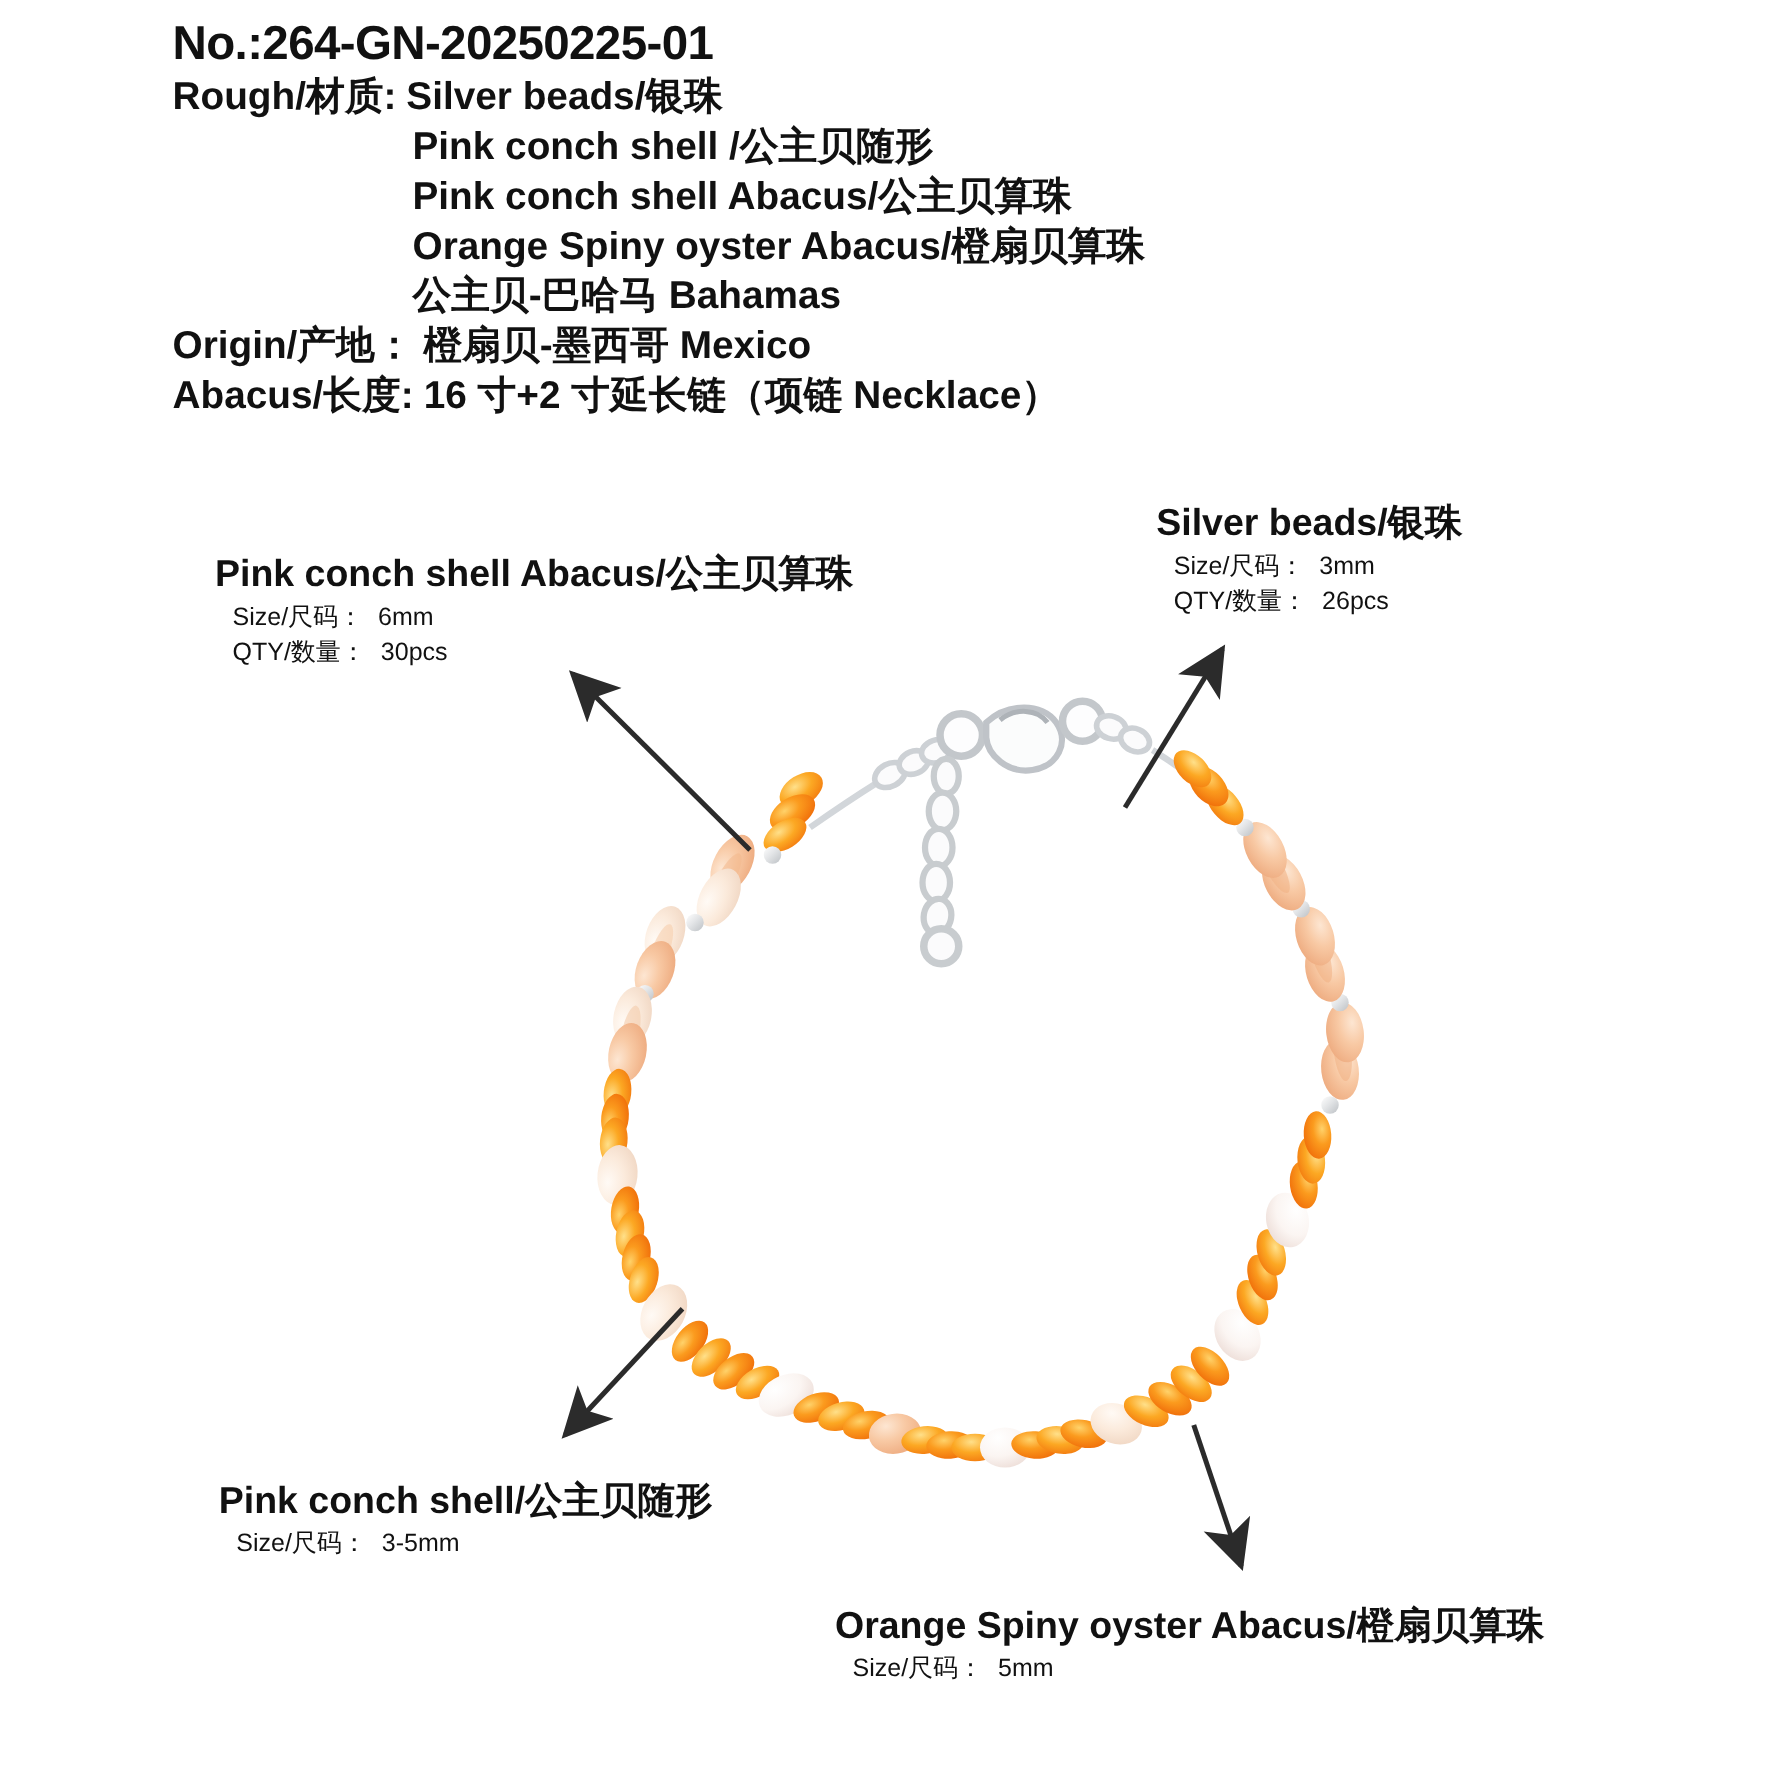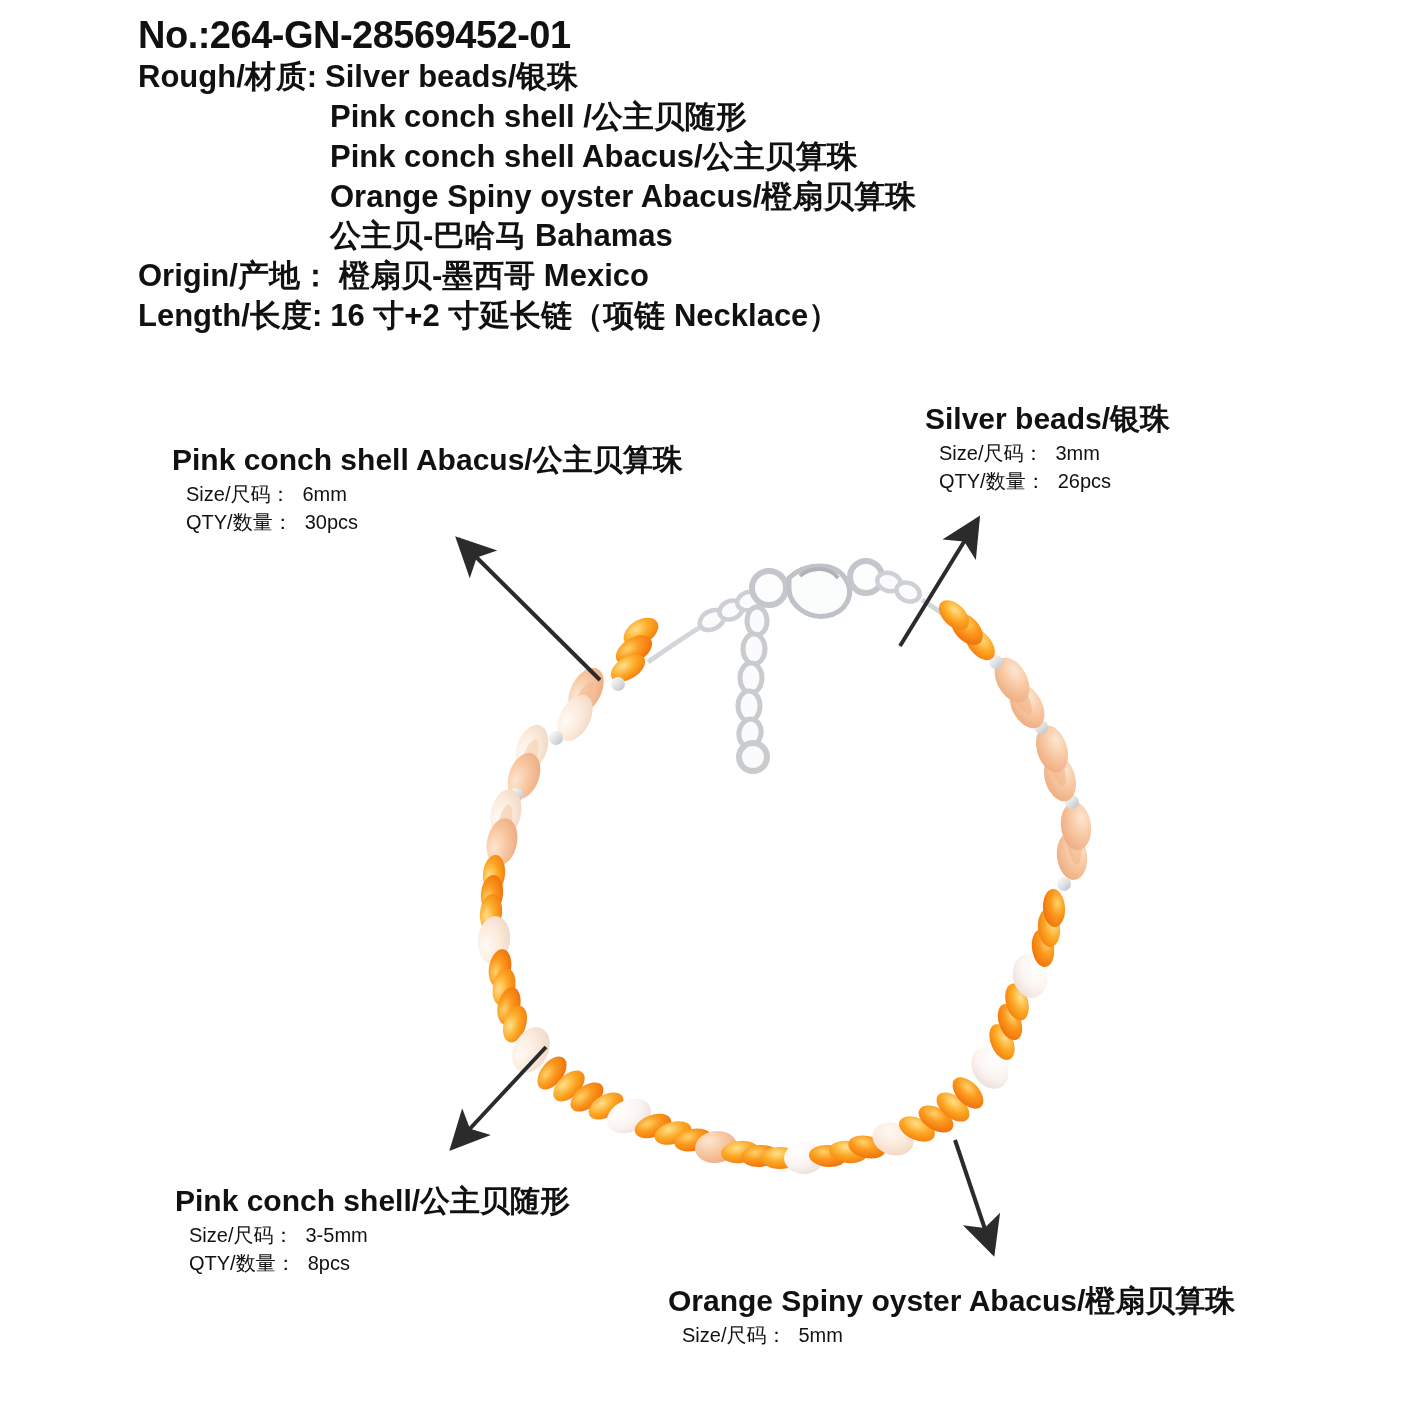--- a/index.html
+++ b/index.html
@@ -85,21 +85,21 @@
     width: 1417px;
     height: 1417px;
     pointer-events: none;
   }
   #necklace-layer { pointer-events: auto; }
 </style>
 </head>
 <body>
 
 <div id="spec-block">
-  <div id="spec-title">No.:264-GN-28569452-01</div>
+  <div id="spec-title">No.:264-GN-20250225-01</div>
 
   <div class="spec-row">
     <span class="spec-label">Rough/材质:</span>
     <span class="spec-value" style="padding-left:8px">Silver beads/银珠</span>
   </div>
 
   <div class="spec-row">
     <span class="spec-indent-pad"></span>
     <span class="spec-value">Pink conch shell /公主贝随形</span>
   </div>
@@ -118,21 +118,21 @@
     <span class="spec-indent-pad"></span>
     <span class="spec-value">公主贝-巴哈马 Bahamas</span>
   </div>
 
   <div class="spec-row">
     <span class="spec-label">Origin/产地：</span>
     <span class="spec-value" style="padding-left:8px">橙扇贝-墨西哥 Mexico</span>
   </div>
 
   <div class="spec-row">
-    <span class="spec-label">Length/长度:</span>
+    <span class="spec-label">Abacus/长度:</span>
     <span class="spec-value" style="padding-left:8px">16 寸+2 寸延长链（项链 Necklace）</span>
   </div>
 
 </div>
 
 <div id="necklace-layer">
 <svg width="1417" height="1417" viewBox="0 0 1417 1417">
   <defs>
     <radialGradient id="gOr" cx="38%" cy="32%" r="78%">
       <stop offset="0%" stop-color="#ffd26a"></stop>
@@ -345,23 +345,20 @@
   <div class="callout-line">
     <span>QTY/数量：</span><span class="cl-val">26pcs</span>
   </div>
 </div>
 
 <div class="callout" id="callout-pink-conch">
   <div class="callout-title">Pink conch shell/公主贝随形</div>
   <div class="callout-line">
     <span>Size/尺码：</span><span class="cl-val">3-5mm</span>
   </div>
-  <div class="callout-line">
-    <span>QTY/数量：</span><span class="cl-val">8pcs</span>
-  </div>
 </div>
 
 <div class="callout" id="callout-orange">
   <div class="callout-title">Orange Spiny oyster Abacus/橙扇贝算珠</div>
   <div class="callout-line">
     <span>Size/尺码：</span><span class="cl-val">5mm</span>
   </div>
 </div>
 
 </body></html>

